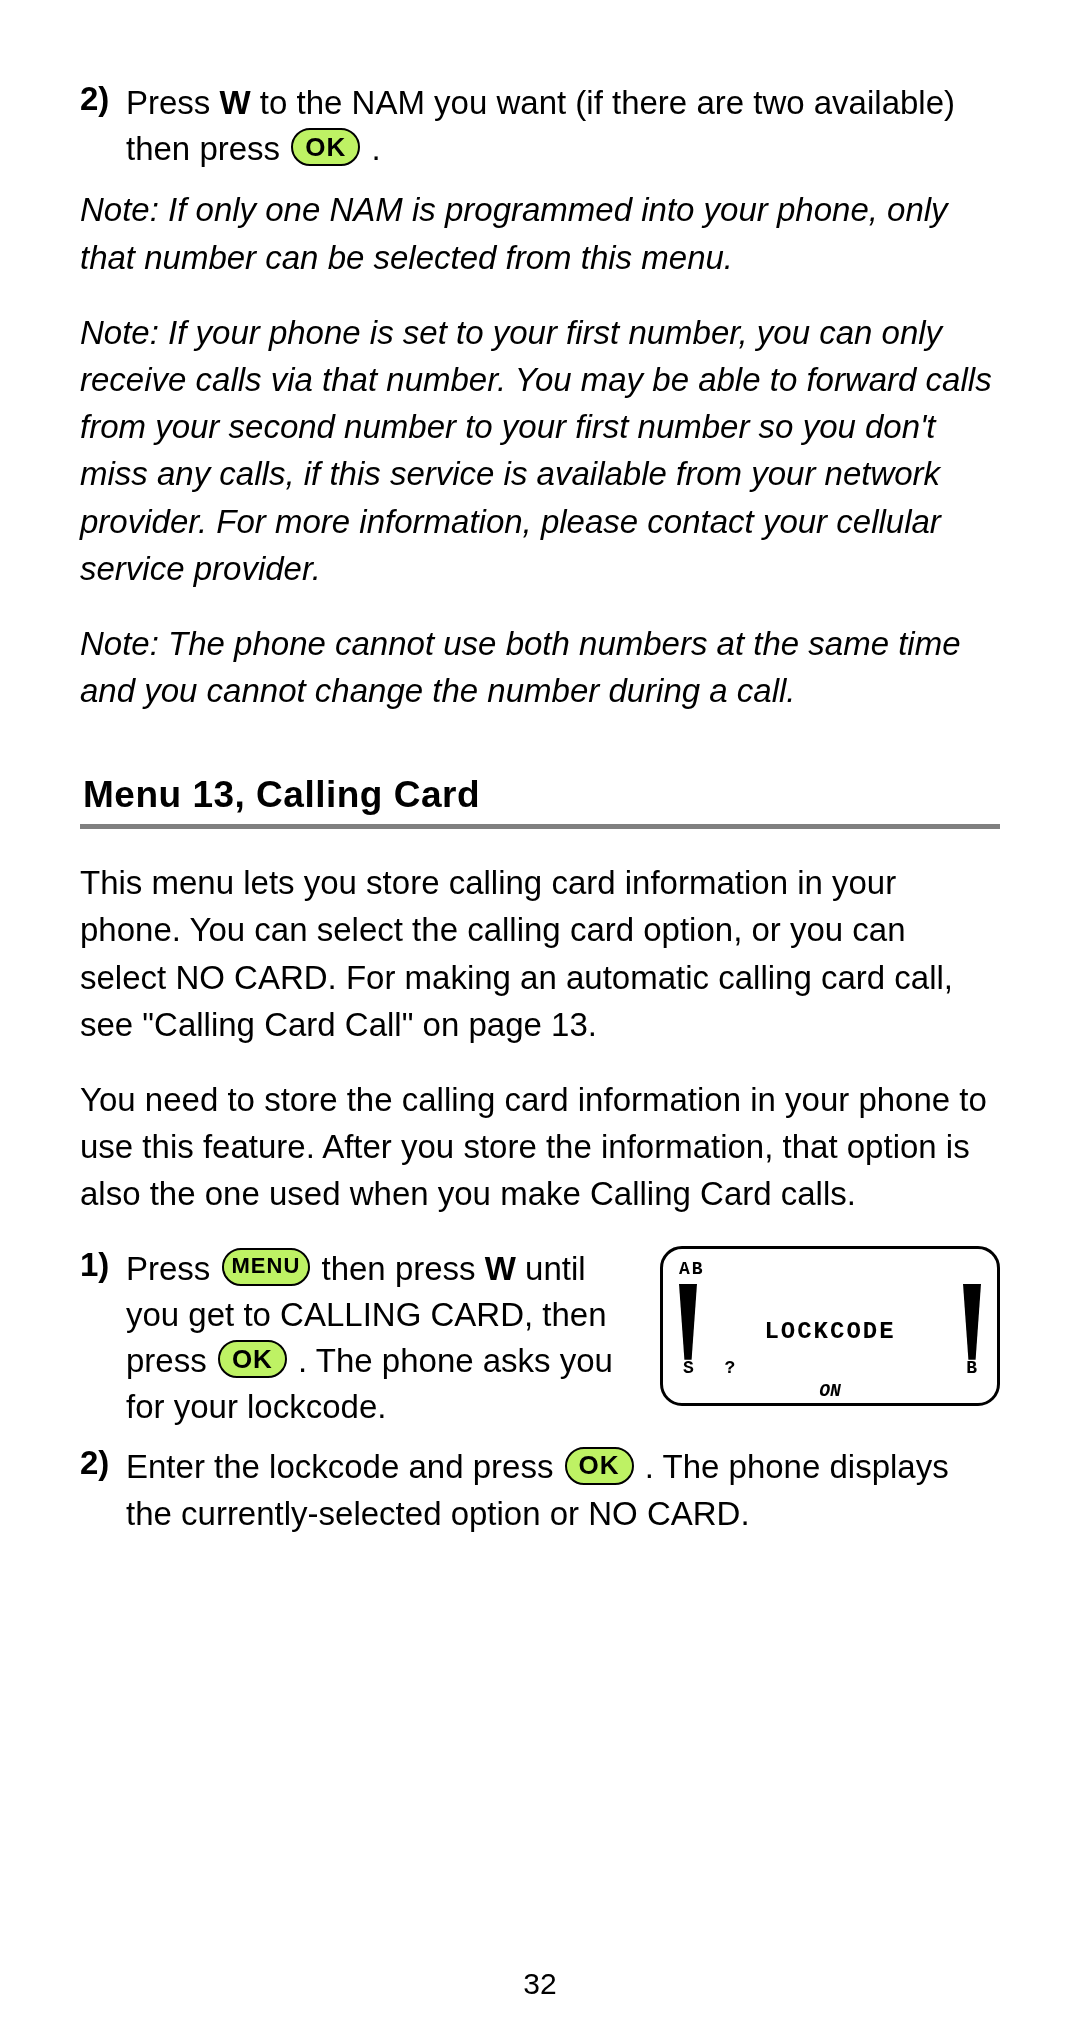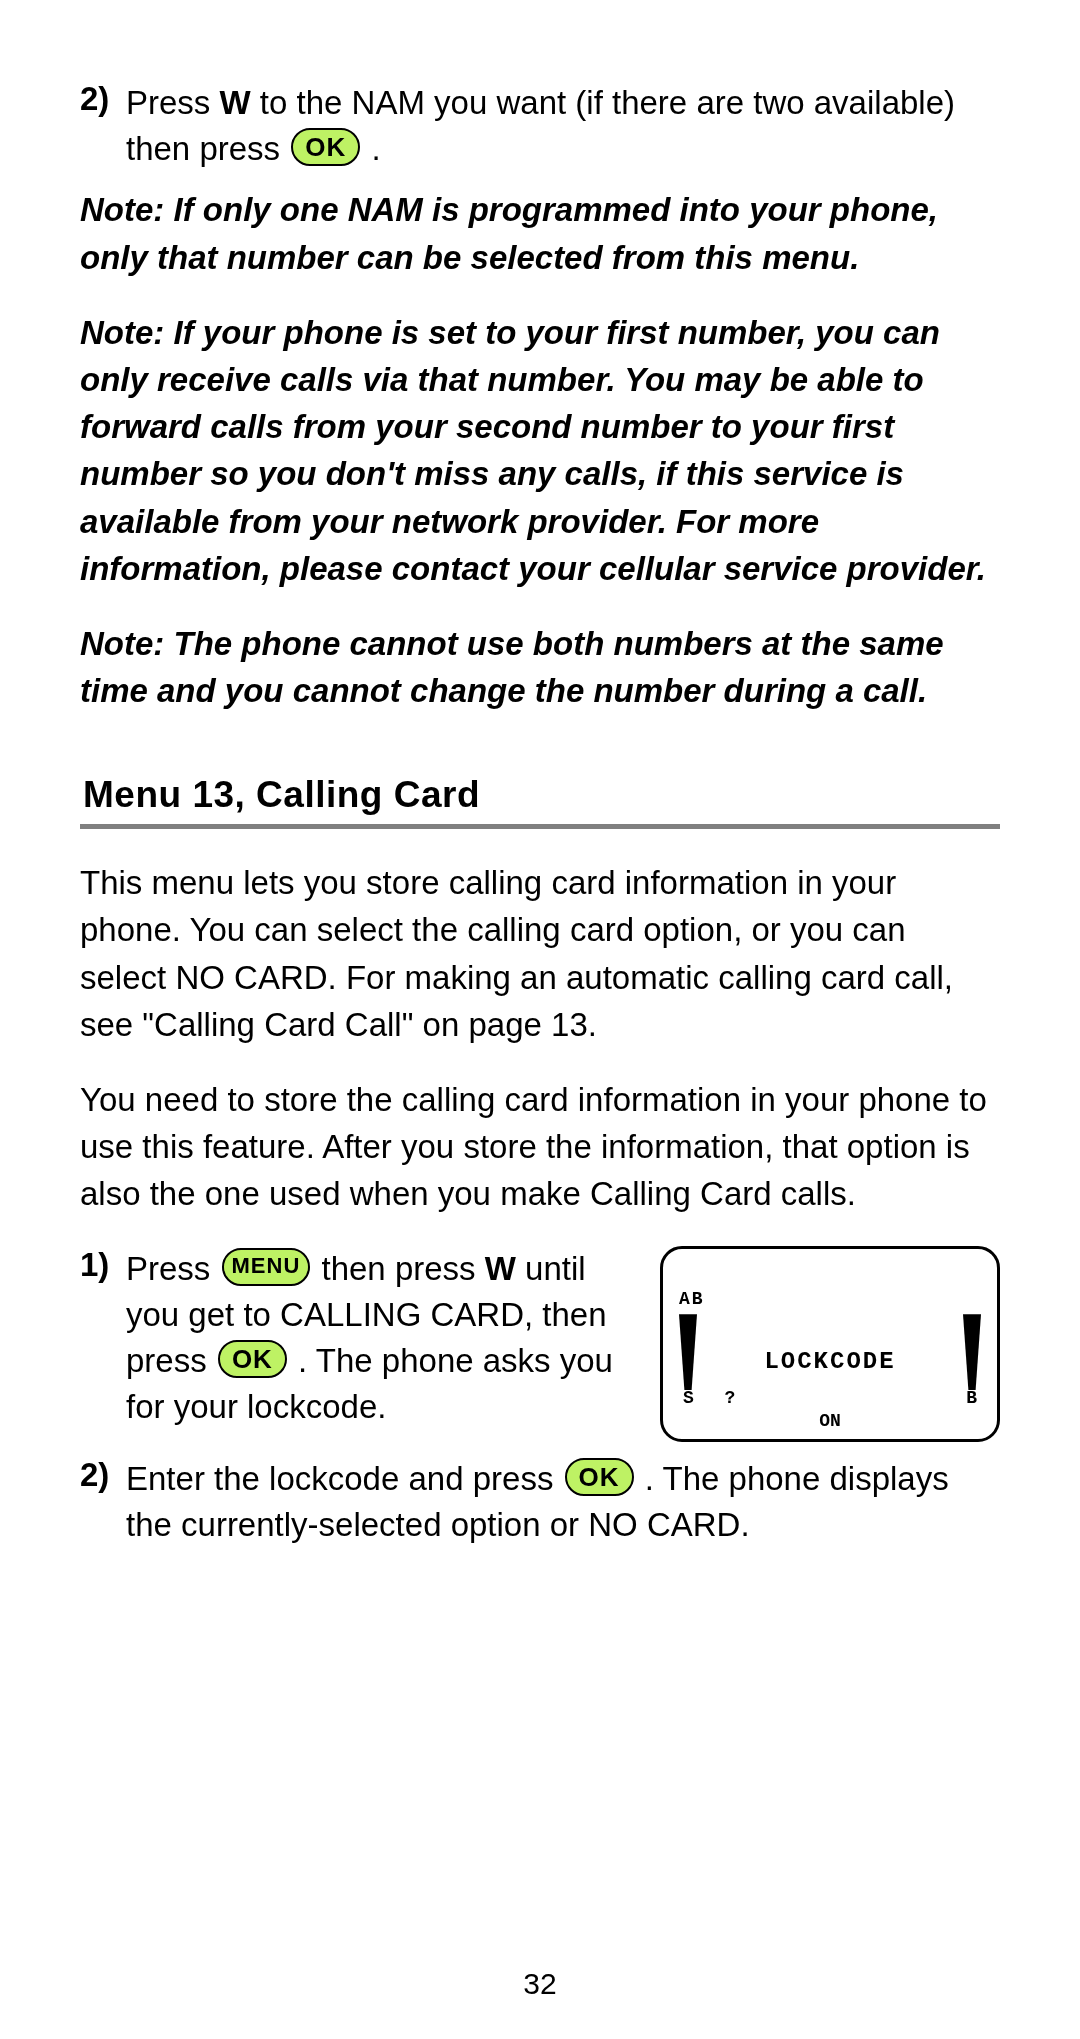--- a/index.html
+++ b/index.html
@@ -19,21 +19,20 @@
     position: relative;
   }
   .page p,
   .page .step-line {
     font-size: 33px;
     line-height: 1.43;
     margin: 0 0 28px 0;
   }
   .note {
     font-style: italic;
-    font-weight: bold;
   }
   .heading {
     font-size: 37px;
     font-weight: 900;
     letter-spacing: 0.5px;
     font-family: Arial, Helvetica, sans-serif;
     margin: 60px 0 8px 3px;
   }
   .heavy-rule {
     border: 0;
@@ -91,30 +90,30 @@
   .with-lcd {
     display: flex;
     gap: 24px;
     align-items: flex-start;
   }
   .with-lcd .step-left {
     flex: 1;
   }
   .lcd {
     width: 340px;
-    height: 196px;
+    height: 160px;
     border: 3px solid #000;
     border-radius: 22px;
     box-sizing: border-box;
     padding: 8px 16px 4px 16px;
     font-family: "Courier New", Courier, monospace;
     font-weight: 700;
     display: flex;
     flex-direction: column;
-    justify-content: flex-end;
+    justify-content: space-between;
   }
   .lcd .lcd-top {
     font-size: 18px;
     letter-spacing: 2px;
   }
   .lcd .lcd-main {
     display: flex;
     align-items: center;
     justify-content: space-between;
     margin-top: 2px;
@@ -140,20 +139,21 @@
     justify-content: space-between;
     font-size: 18px;
     padding: 0 4px;
     margin-top: -4px;
   }
   .lcd .lcd-row3 {
     display: flex;
     justify-content: center;
     font-size: 18px;
     margin-top: -2px;
+    font-style: italic;
   }
   .page-number {
     position: absolute;
     bottom: 38px;
     left: 0; right: 0;
     text-align: center;
     font-size: 30px;
   }
 </style>
 </head>

